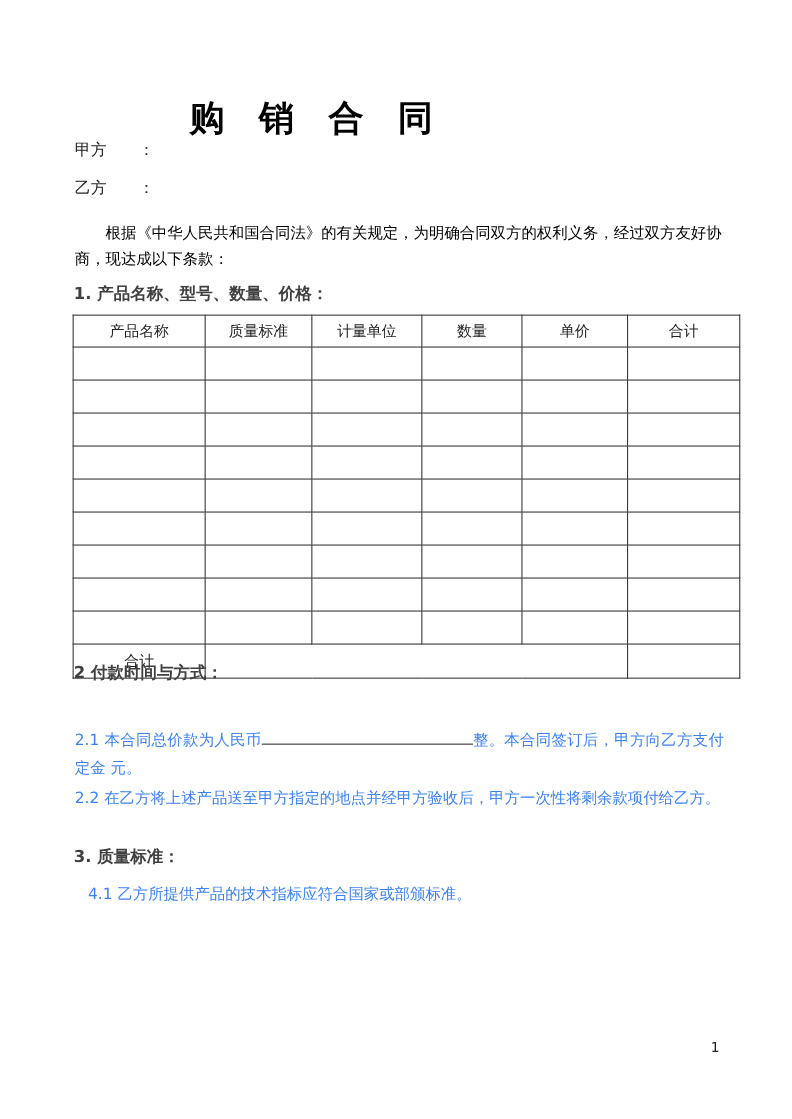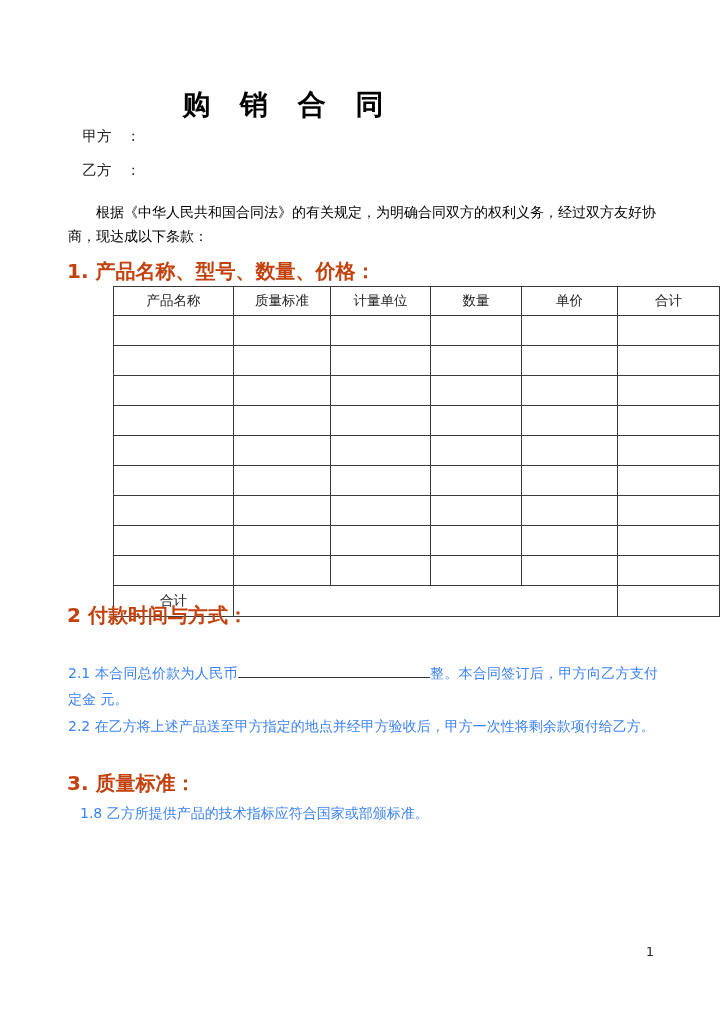--- a/index.html
+++ b/index.html
@@ -24,35 +24,35 @@
     background: #fff;
   }
 
   
   .doc-title {
     position: absolute;
     left: 0; top: 86px;
     width: 576px;
     text-align: center;
     font-family: "DejaVu Serif", "Liberation Serif", serif;
-    font-size: 28px;
+    font-size: 32px;
     font-weight: bold;
     letter-spacing: 10px;
     color: #000;
   }
 
   
   .party-row {
     position: absolute;
     left: 68px;
     font-size: 14.5px;
     color: #222;
     white-space: nowrap;
   }
-  .party-row .party-label { display: inline-block; width: 58px; text-align: center; }
+  .party-row .party-label { display: inline-block; width: 58px; }
   .party-row .party-colon { display: inline-block; width: 14px; }
   .party-row .party-value { display: inline-block; }
   #party-a { top: 127px; }
   #party-b { top: 161px; }
 
   
   .intro-para {
     position: absolute;
     left: 68px; top: 200px;
     width: 588px;
@@ -60,37 +60,36 @@
     line-height: 24px;
     text-indent: 28px;
     text-align: justify;
     color: #000000;
   }
 
   
   .section-heading {
     position: absolute;
     left: 67px;
-    font-size: 20px;
+    font-size: 15px;
     font-weight: bold;
-    color: #c2410c;
+    color: #404040;
     white-space: nowrap;
   }
   #sec1-heading { top: 258px; }
   #sec2-heading { top: 602px; }
   #sec3-heading { top: 770px; }
 
   
   #product-table {
     position: absolute;
     left: 66px; top: 286px;
     width: 606px;
     border-collapse: collapse;
     table-layout: fixed;
-    margin-left: 47px;
   }
   #product-table td, #product-table th {
     border: 1px solid #3a3a3a;
     padding: 0;
     font-size: 13.5px;
     font-weight: normal;
     text-align: center;
     vertical-align: middle;
     color: #222;
     height: 29px;
@@ -263,18 +262,18 @@
   <div class="section-heading" id="sec2-heading">2 付款时间与方式：</div>
 
   <div class="body-para" id="p21">
     <span>2.1 本合同总价款为人民币</span><span class="fill-blank"></span><span>整。本合同签订后，甲方向乙方支付定金 元。</span>
   </div>
 
   <div class="body-para" id="p22">2.2 在乙方将上述产品送至甲方指定的地点并经甲方验收后，甲方一次性将剩余款项付给乙方。</div>
 
   <div class="section-heading" id="sec3-heading">3. 质量标准：</div>
 
-  <div class="body-para" id="p41">1.8 乙方所提供产品的技术指标应符合国家或部颁标准。</div>
+  <div class="body-para" id="p41">4.1 乙方所提供产品的技术指标应符合国家或部颁标准。</div>
 
 
   <div id="page-number">1</div>
 
 </div>
 
 </body></html>

